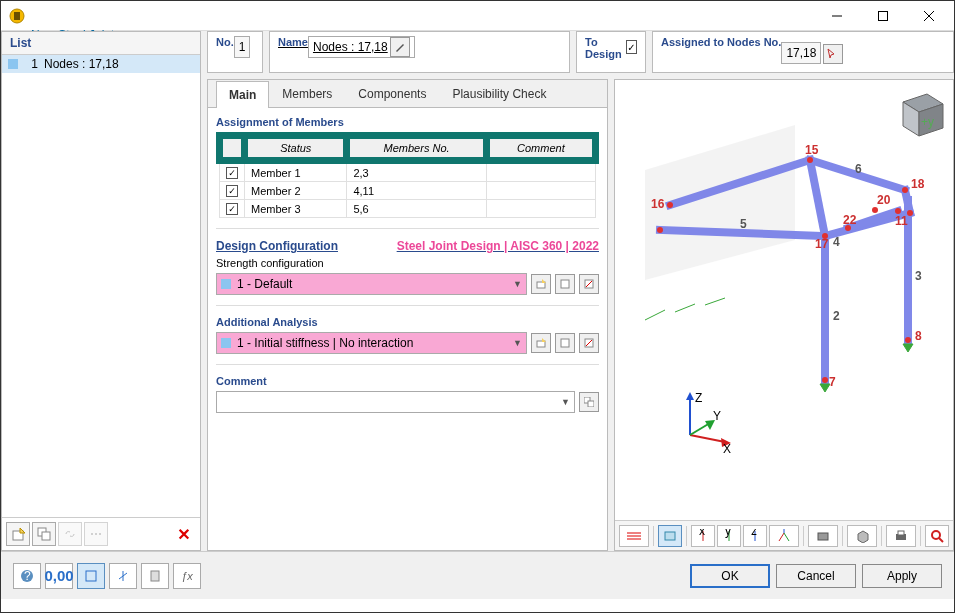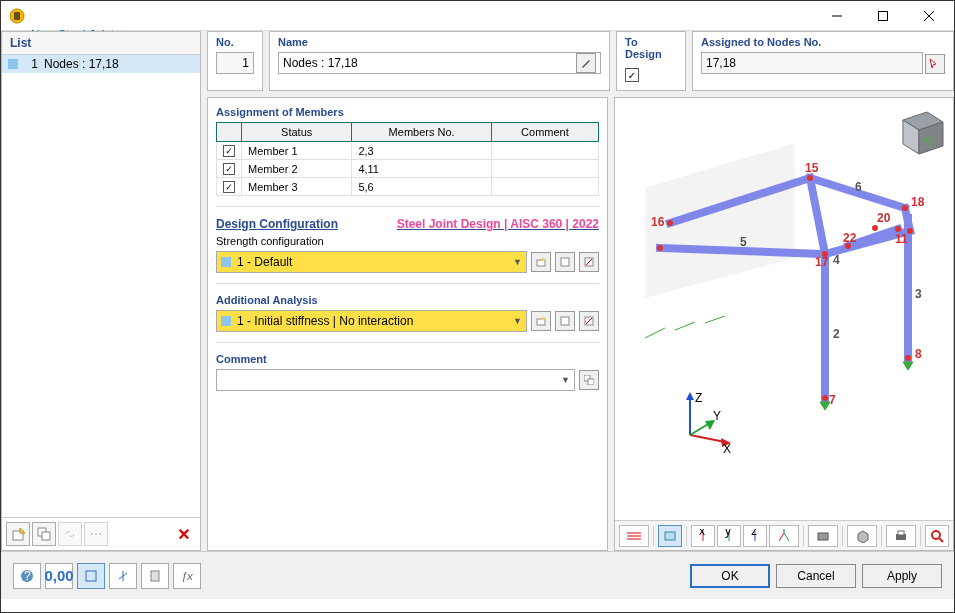--- a/index.html
+++ b/index.html
@@ -23,25 +23,25 @@
 .list-body { flex: 1; background: #fff; }
 .list-item { display: flex; align-items: center; padding: 2px 6px; background: #d4e8f8; cursor: pointer; }
 .list-item .sq { width: 10px; height: 10px; background: #8bc5f0; margin-right: 6px; }
 .list-item .num { width: 14px; text-align: right; margin-right: 6px; }
 .left-toolbar { display: flex; gap: 2px; padding: 4px; border-top: 1px solid #ccc; align-items: center; }
 .tb-btn { width: 24px; height: 24px; border: 1px solid #aaa; background: #f5f5f5; display: flex; align-items: center; justify-content: center; cursor: pointer; font-size: 11px; }
 .tb-btn.danger { color: #d00; font-weight: bold; margin-left: auto; border: none; background: transparent; font-size: 16px; }
 
 
 .top-fields { display: flex; gap: 6px; }
-.field-group { background: #fff; border: 1px solid #bbb; padding: 4px 8px 8px; display: flex; flex-direction: column; }
+.field-group { background: #fff; border: 1px solid #bbb; padding: 4px 8px 8px; display: flex; }
 .field-group.no { width: 56px; }
-.field-group.name { flex: 1; }
+.field-group.name { flex: 1; text-decoration: underline; }
 .field-group.todesign { width: 70px; }
-.field-group.assigned { width: 262px; }
+.field-group.assigned { width: 302px; }
 .field-label { font-size: 11px; font-weight: 600; color: #2a4b8d; margin-bottom: 4px; }
 .field-input { height: 22px; border: 1px solid #aaa; padding: 0 4px; background: #fff; display: flex; align-items: center; }
 .field-input.num { text-align: right; justify-content: flex-end; background: #f7f7f7; }
 .field-input.name-wrap { display: flex; align-items: center; }
 .field-input.name-wrap .txt { flex: 1; }
 .icon-btn { width: 20px; height: 20px; border: 1px solid #999; background: #f0f0f0; margin-left: 2px; display: flex; align-items: center; justify-content: center; cursor: pointer; font-size: 10px; }
 .checkbox { width: 14px; height: 14px; border: 1px solid #555; display: flex; align-items: center; justify-content: center; font-size: 10px; cursor: pointer; margin-top: 4px; }
 .assigned-wrap { display: flex; align-items: flex-end; }
 .assigned-wrap .field-input { flex: 1; background: #f7f7f7; }
 
@@ -57,29 +57,29 @@
 
 .scroll-body { flex: 1; overflow-y: auto; padding: 8px; display: flex; flex-direction: column; gap: 10px; }
 
 .section-title { font-size: 11px; font-weight: 600; color: #2a4b8d; margin-bottom: 4px; }
 .section-title.with-right { display: flex; justify-content: space-between; text-decoration: underline; }
 .section-title .right { color: #ec4899; font-weight: 600; }
 .section { border-bottom: 1px solid #ddd; padding-bottom: 10px; }
 
 
 table.grid { width: 100%; border-collapse: collapse; }
-table.grid th { background: #f0f0f0; border: 1px solid #0f766e; padding: 3px 6px; font-weight: normal; text-align: center; font-size: 11px; }
+table.grid th { background: #f0f0f0; border: 7px solid #0f766e; padding: 3px 6px; font-weight: normal; text-align: center; font-size: 11px; font-style: italic; }
 table.grid td { border: 1px solid #e0e0e0; padding: 2px 6px; font-size: 11px; }
 table.grid td:first-child { width: 20px; text-align: center; }
 .chk { width: 12px; height: 12px; border: 1px solid #555; display: inline-flex; align-items: center; justify-content: center; font-size: 9px; }
 
 
 .form-sub { font-size: 11px; margin-bottom: 4px; }
 .combo-row { display: flex; align-items: center; gap: 2px; }
-.combo { flex: 1; height: 22px; border: 1px solid #aaa; background: #fde047; display: flex; align-items: center; padding: 0 4px; cursor: pointer; }
+.combo { flex: 1; height: 22px; border: 1px solid #aaa; background: #f9a8d4; display: flex; align-items: center; padding: 0 4px; cursor: pointer; }
 .combo .sq2 { width: 10px; height: 10px; background: #8bc5f0; margin-right: 6px; }
 .combo .arrow { margin-left: auto; font-size: 9px; color: #555; }
 
 
 .view3d { flex: 1; position: relative; background: #fff; overflow: hidden; }
 .cube-widget { position: absolute; top: 6px; right: 6px; width: 56px; height: 56px; }
 .axis-widget { position: absolute; bottom: 70px; left: 50px; width: 60px; height: 60px; }
 .view-toolbar { height: 30px; border-top: 1px solid #ccc; display: flex; align-items: center; padding: 0 4px; gap: 2px; background: #f5f5f5; }
 .vtb { width: 24px; height: 22px; border: 1px solid #bbb; background: #fff; display: flex; align-items: center; justify-content: center; cursor: pointer; font-size: 10px; }
 .vtb.wide { width: 30px; }
@@ -197,20 +197,26 @@
               <svg width="12" height="12">
                 <path d="M1 1l6 5-3 1-1 3z" fill="none" stroke="#c03030"></path>
               </svg>
             </span>
         </div>
       </div>
     </div>
 
     <div class="mid-row">
       <div class="mid-left">
+        <div class="tabs">
+          <div class="tab active">Main</div>
+          <div class="tab">Members</div>
+          <div class="tab">Components</div>
+          <div class="tab">Plausibility Check</div>
+        </div>
         <div class="scroll-body">
 
           <div class="section">
             <div class="section-title">Assignment of Members</div>
             <table class="grid">
               <thead>
                   <tr>
                 <th></th>
                 <th>Status</th>
                 <th>Members No.</th>

